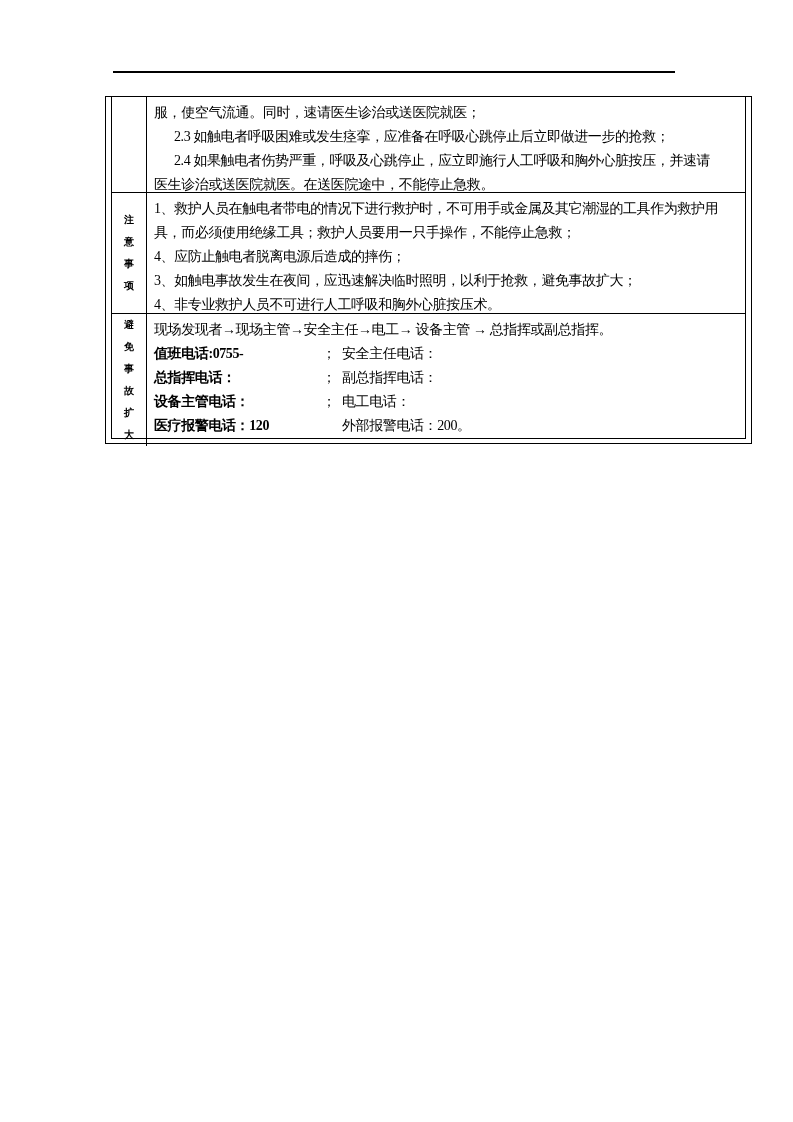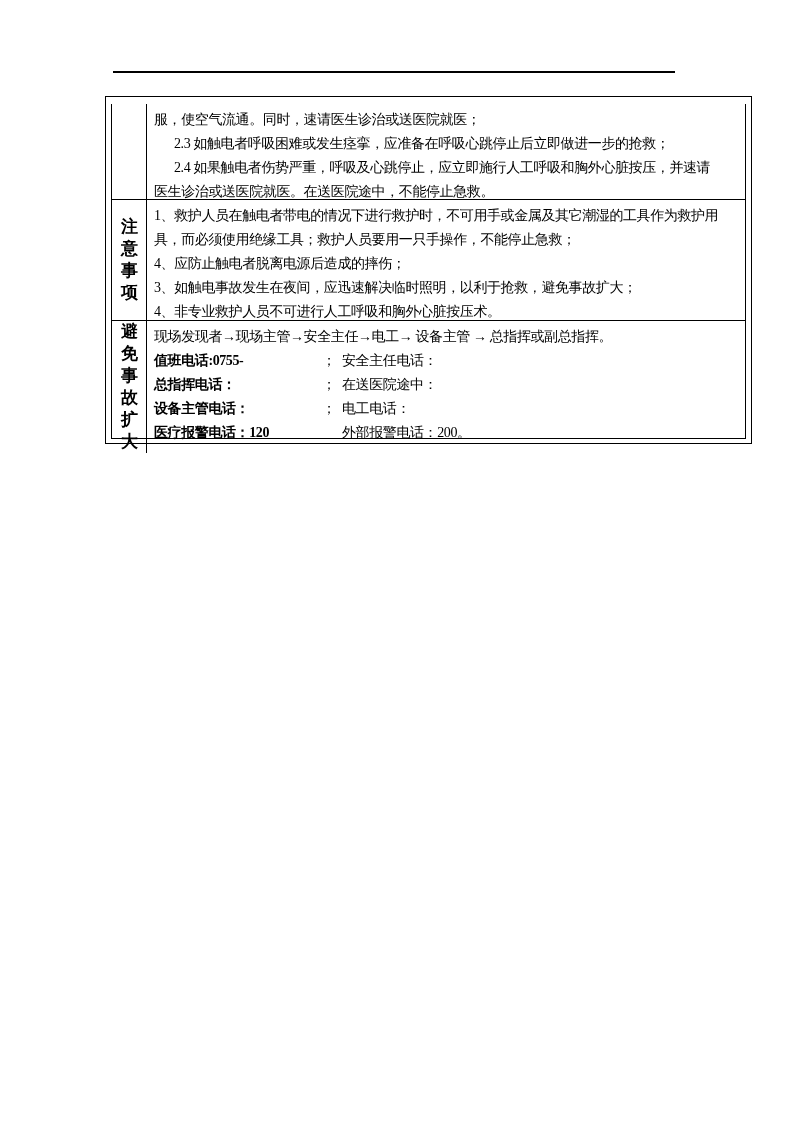--- a/index.html
+++ b/index.html
@@ -28,38 +28,37 @@
     border: 1px solid #000000;
   }
   
   .table-inner {
     position: absolute;
     left: 5px; right: 5px; top: 0; bottom: 4px;
     border: 1px solid #000000;
     border-top: none;
     display: flex;
     flex-direction: column;
-    margin-top: 7px;
   }
   .trow { display: flex; border-bottom: 1px solid #000000; }
   .trow:last-child { border-bottom: none; flex: 1; }
   .trow-1 { height: 96px; }
   .trow-2 { height: 121px; }
 
   .cell-header {
     width: 35px;
     border-right: 1px solid #000000;
     display: flex; align-items: center; justify-content: center;
     flex-shrink: 0;
   }
   .vertical-label {
     width: 16px;
     word-break: break-all;
     text-align: center;
-    font-size: 17px;
+    font-size: 10px;
     font-weight: bold;
     line-height: 22px;
   }
   .cell-content {
     flex: 1;
     padding: 4px 5px 0 7px;
     font-size: 14px;
     line-height: 24px;
     letter-spacing: -0.4px;
     overflow: hidden;
@@ -115,21 +114,21 @@
           <div class="tline">现场发现者→现场主管→安全主任→电工→ 设备主管 → 总指挥或副总指挥。</div>
 
           <div class="phone-line">
             <span class="pl-left">值班电话:0755-</span>
             <span class="pl-sep">；</span>
             <span class="pl-right">安全主任电话：</span>
           </div>
           <div class="phone-line">
             <span class="pl-left">总指挥电话：</span>
             <span class="pl-sep">；</span>
-            <span class="pl-right">在送医院途中：</span>
+            <span class="pl-right">副总指挥电话：</span>
           </div>
           <div class="phone-line">
             <span class="pl-left">设备主管电话：</span>
             <span class="pl-sep">；</span>
             <span class="pl-right">电工电话：</span>
           </div>
           <div class="phone-line">
             <span class="pl-left">医疗报警电话：120</span>
             <span class="pl-sep"></span>
             <span class="pl-right">外部报警电话：200。</span>

